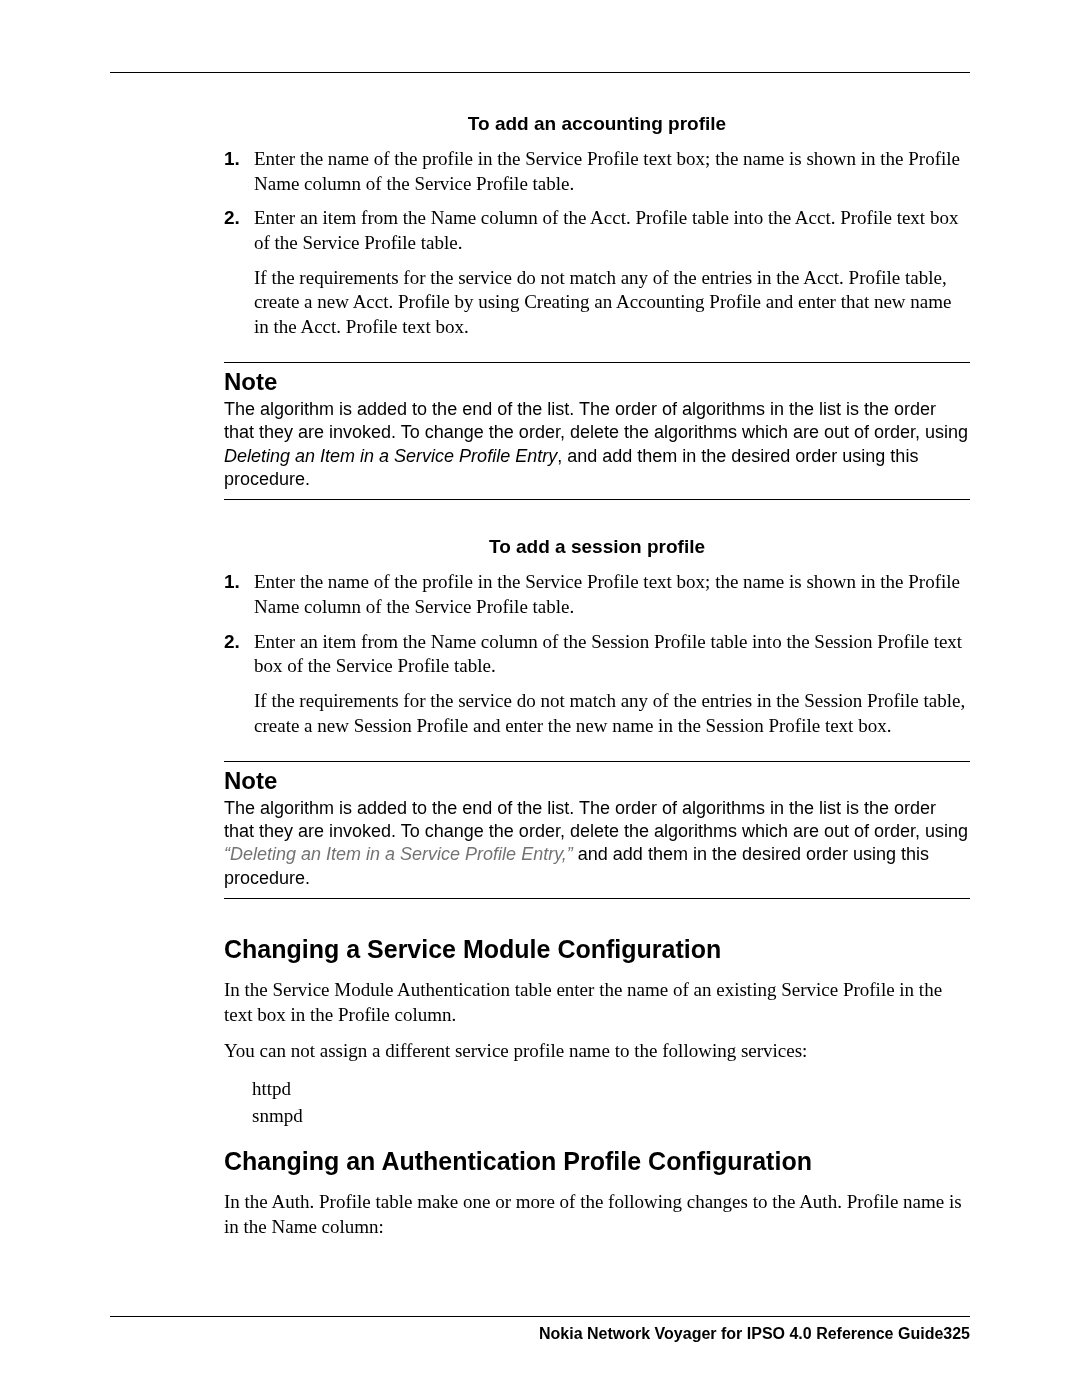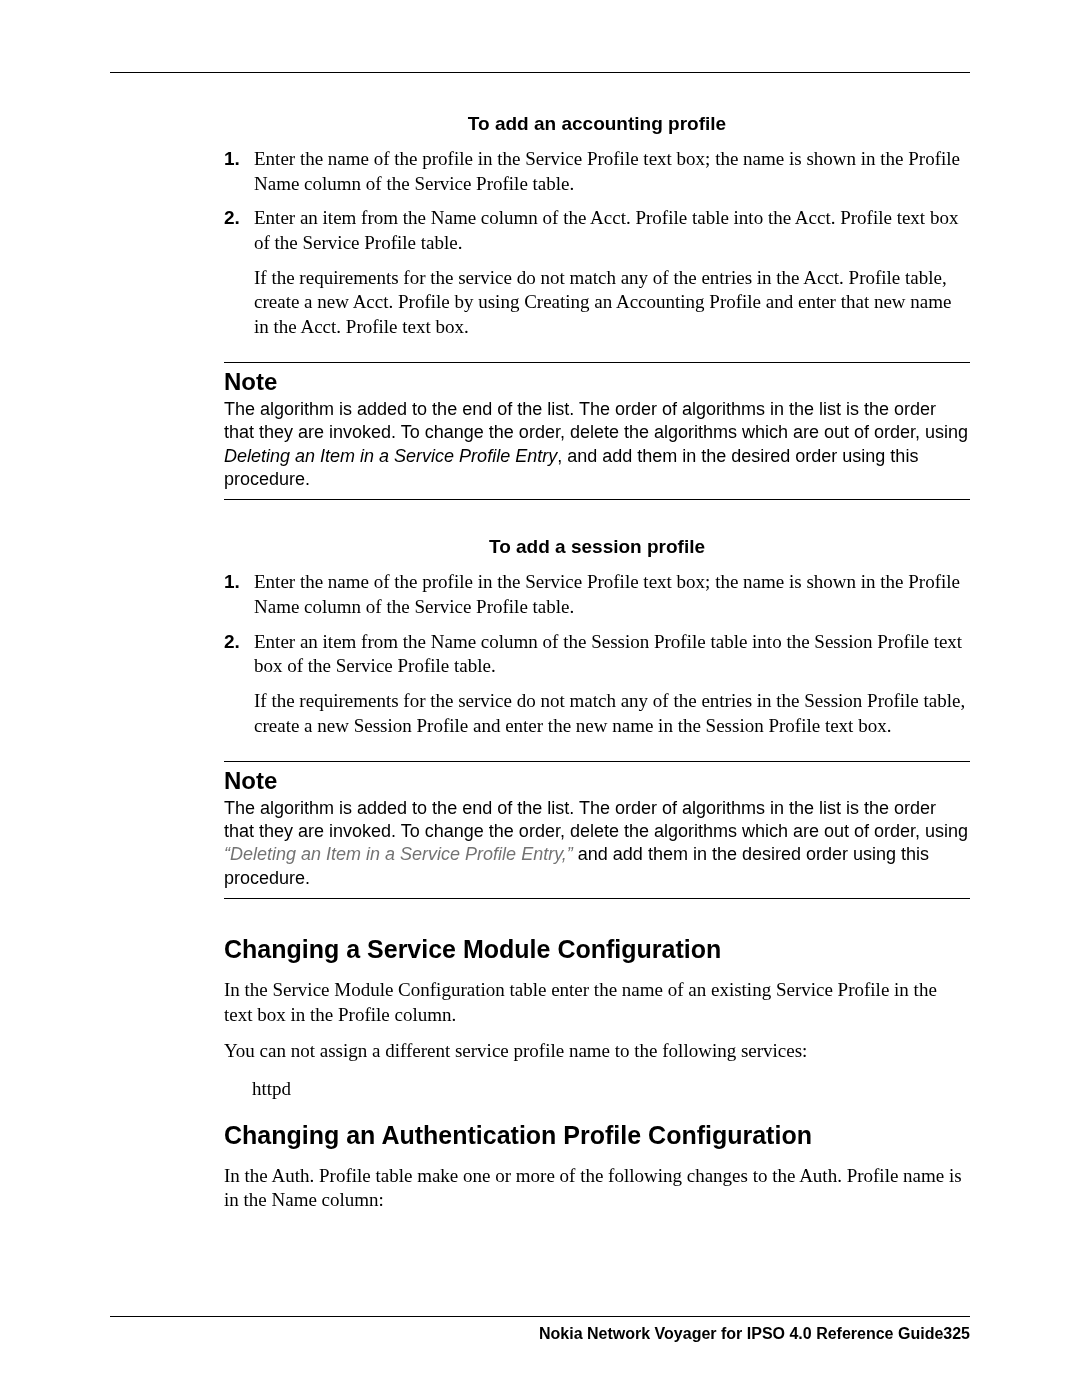--- a/index.html
+++ b/index.html
@@ -166,24 +166,25 @@
     <div class="note-block">
       <div class="note-rule"></div>
       <div class="note-label">Note</div>
       <div class="note-body">
         <span>The algorithm is added to the end of the list. The order of algorithms in the list is the order that they are invoked. To change the order, delete the algorithms which are out of order, using </span><span class="note-link">“Deleting an Item in a Service Profile Entry,”</span><span> and add them in the desired order using this procedure.</span>
       </div>
       <div class="note-rule"></div>
     </div>
 
     <div class="h2">Changing a Service Module Configuration</div>
-    <div class="para">In the Service Module Configuration table enter the name of an existing Service Profile in the text box in the Profile column.</div>
+    <div class="para">In the Service Module Authentication table enter the name of an existing Service Profile in the text box in the Profile column.</div>
     <div class="para">You can not assign a different service profile name to the following services:</div>
     <div class="indent-list">
       <div>httpd</div>
+      <div>snmpd</div>
     </div>
 
     <div class="h2">Changing an Authentication Profile Configuration</div>
     <div class="para">In the Auth. Profile table make one or more of the following changes to the Auth. Profile name is in the Name column:</div>
 
   </div>
 </div>
 
 <div class="footer">
   <div class="footer-rule"></div>

